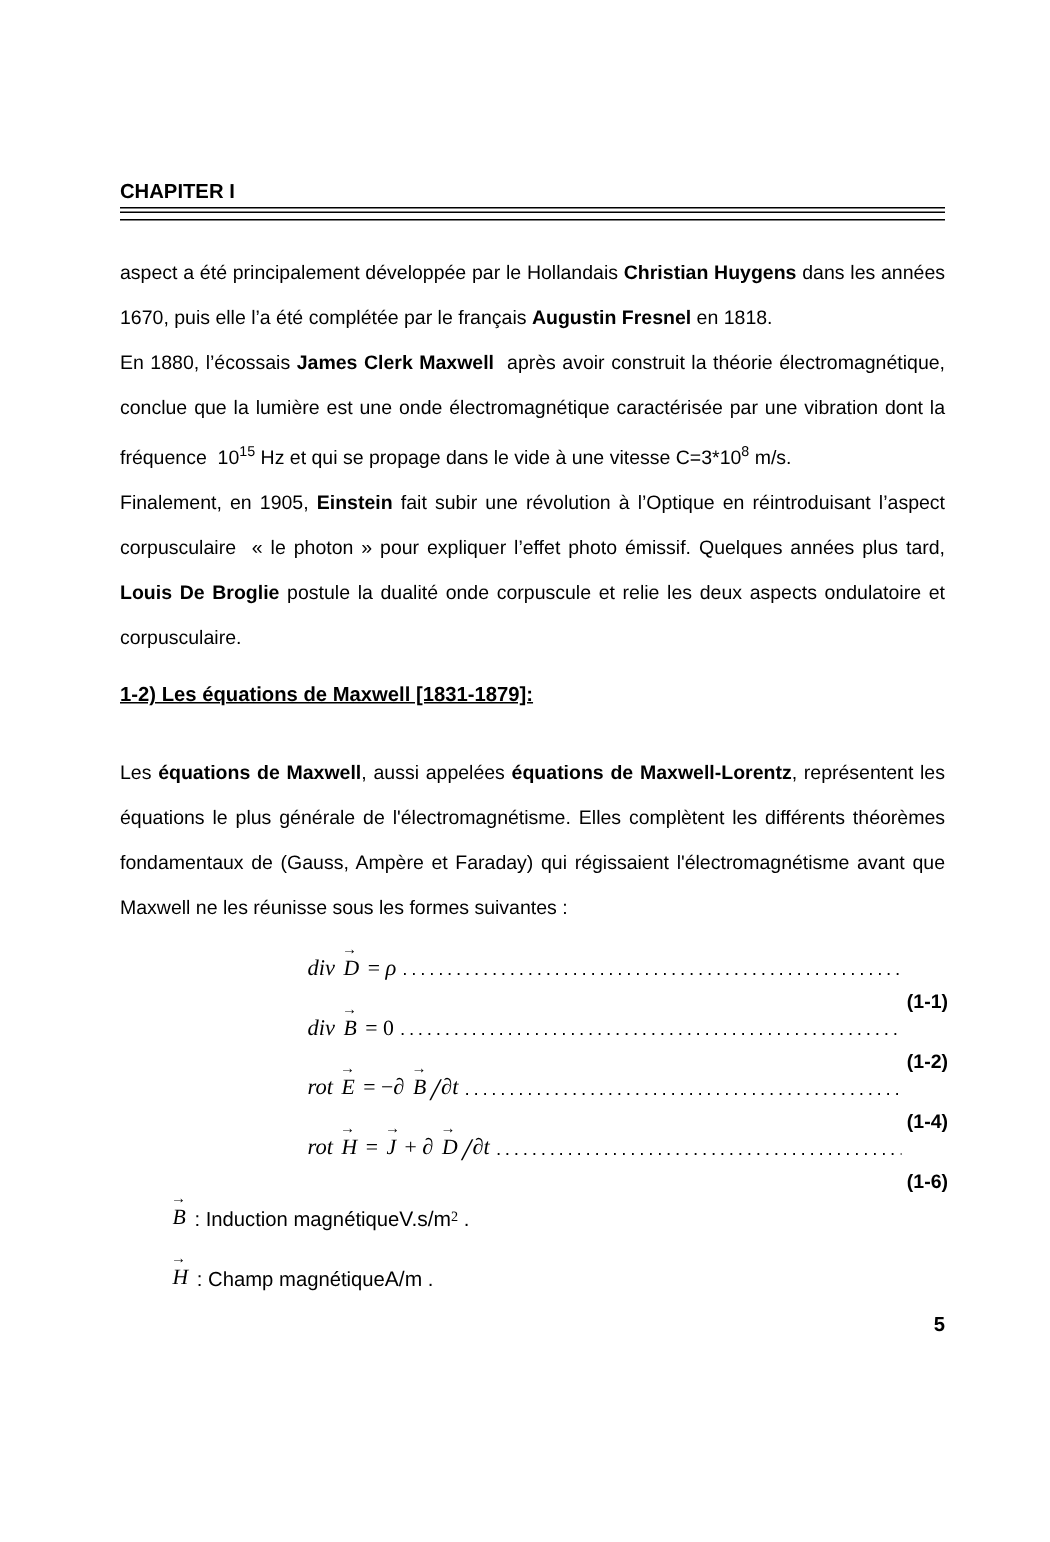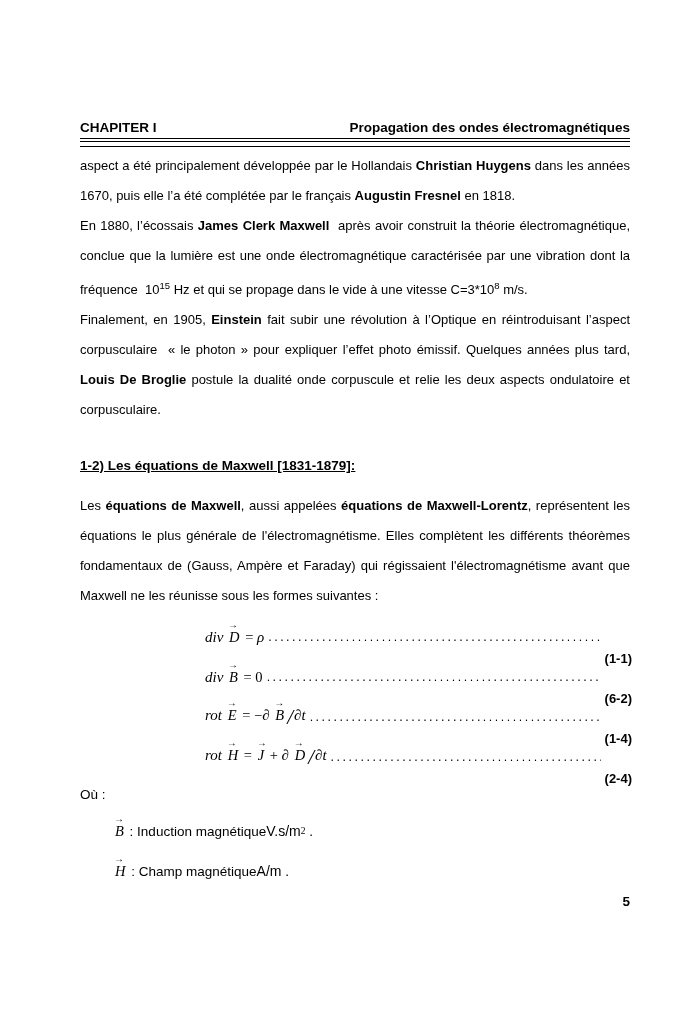--- a/index.html
+++ b/index.html
@@ -23,28 +23,28 @@
     height:4px;
     margin-top:2px;
     border-top:1.5px solid #000;
     border-bottom:1.5px solid #000;
   }
   .para{
     font-size:13px;
     line-height:30px;
     text-align:justify;
   }
-  #intro-paragraphs{margin-top:4px;}
+  #intro-paragraphs{margin-top:20px;}
   .section-heading{
-    margin-top:28px;
+    margin-top:10px;
     font-size:13.5px;font-weight:bold;
     text-decoration:underline;
     line-height:26px;
   }
-  #section-paragraphs{margin-top:12px;}
+  #section-paragraphs{margin-top:24px;}
   .equations{margin:6px 0 0 125px;width:427px;}
   .eq-row{display:flex;align-items:center;height:40px;}
   .eq-lhs{white-space:nowrap;}
   .eq-dots{
     flex:1;overflow:hidden;white-space:nowrap;
     letter-spacing:2.5px;font-size:12.5px;margin:0 4px;
   }
   .eq-num{font-weight:bold;font-size:13px;white-space:nowrap;margin-top:42px;}
   .where{margin-top:8px;font-size:13.5px;line-height:20px;}
   .definitions{margin:6px 0 0 33px;}
@@ -70,21 +70,20 @@
     font-size:10px;font-style:normal;letter-spacing:0;
   }
 </style>
 </head>
 <body>
 
 <div class="page">
 
   <div class="header">
     <span>CHAPITER I</span>
-    <span>Propagation des ondes électromagnétiques</span>
   </div>
   <div class="double-rule"></div>
 
   <div id="intro-paragraphs">
       <div class="para"><span class="seg-r">aspect a été principalement développée par le Hollandais </span><span class="seg-b">Christian Huygens</span><span class="seg-r"> dans les années 1670, puis elle l’a été complétée par le français </span><span class="seg-b">Augustin Fresnel</span><span class="seg-r"> en 1818.</span></div>
       <div class="para"><span class="seg-r">En 1880, l’écossais </span><span class="seg-b">James Clerk Maxwell</span><span class="seg-r">&nbsp; après avoir construit la théorie électromagnétique, conclue que la lumière est une onde électromagnétique caractérisée par une vibration dont la fréquence&nbsp; 10</span><span class="seg-sup">15</span><span class="seg-r"> Hz et qui se propage dans le vide à une vitesse C=3*10</span><span class="seg-sup">8</span><span class="seg-r"> m/s.</span></div>
       <div class="para"><span class="seg-r">Finalement, en 1905, </span><span class="seg-b">Einstein</span><span class="seg-r"> fait subir une révolution à l’Optique en réintroduisant l’aspect corpusculaire&nbsp; «&nbsp;le photon&nbsp;» pour expliquer l’effet photo émissif. Quelques années plus tard, </span><span class="seg-b">Louis De Broglie</span><span class="seg-r"> postule la dualité onde corpuscule et relie les deux aspects ondulatoire et corpusculaire.</span></div>
     </div>
 
   <div class="section-heading">1-2) Les équations de Maxwell [1831-1879]:</div>
@@ -95,35 +94,34 @@
 
   <div class="equations" id="equations">
       <div class="eq-row">
         <span class="eq-lhs"><span class="seg-mi">div&nbsp;</span><span class="seg-vec"><span class="vec-arrow">→</span><span class="vec-base">D</span></span><span class="seg-mo">&nbsp;=&nbsp;</span><span class="seg-mi">ρ</span></span>
         <span class="eq-dots">..........................................................................................................</span>
         <span class="eq-num">(1-1)</span>
       </div>
       <div class="eq-row">
         <span class="eq-lhs"><span class="seg-mi">div&nbsp;</span><span class="seg-vec"><span class="vec-arrow">→</span><span class="vec-base">B</span></span><span class="seg-mo">&nbsp;=&nbsp;0</span></span>
         <span class="eq-dots">..........................................................................................................</span>
-        <span class="eq-num">(6-2)</span>
+        <span class="eq-num">(1-2)</span>
       </div>
       <div class="eq-row">
         <span class="eq-lhs"><span class="seg-mi">rot&nbsp;</span><span class="seg-vec"><span class="vec-arrow">→</span><span class="vec-base">E</span></span><span class="seg-mo">&nbsp;=&nbsp;−</span><span class="seg-mi">∂&nbsp;</span><span class="seg-vec"><span class="vec-arrow">→</span><span class="vec-base">B</span></span><span class="seg-slash">/</span><span class="seg-mi">∂t</span></span>
         <span class="eq-dots">..........................................................................................................</span>
         <span class="eq-num">(1-4)</span>
       </div>
       <div class="eq-row">
         <span class="eq-lhs"><span class="seg-mi">rot&nbsp;</span><span class="seg-vec"><span class="vec-arrow">→</span><span class="vec-base">H</span></span><span class="seg-mo">&nbsp;=&nbsp;</span><span class="seg-vec"><span class="vec-arrow">→</span><span class="vec-base">J</span></span><span class="seg-mo">&nbsp;+&nbsp;</span><span class="seg-mi">∂&nbsp;</span><span class="seg-vec"><span class="vec-arrow">→</span><span class="vec-base">D</span></span><span class="seg-slash">/</span><span class="seg-mi">∂t</span></span>
         <span class="eq-dots">..........................................................................................................</span>
-        <span class="eq-num">(2-4)</span>
+        <span class="eq-num">(1-6)</span>
       </div>
     </div>
 
-  <div class="where">Où :</div>
 
   <div class="definitions" id="definitions">
       <div class="def-row">
         <span class="seg-vec"><span class="vec-arrow">→</span><span class="vec-base">B</span></span>
         <span class="seg-r">&nbsp;: Induction magnétique </span>
         <span class="seg-u">V.s/m</span>
         <span class="seg-usup">2</span>
         <span class="seg-r">&nbsp;.</span>
       </div>
       <div class="def-row">

